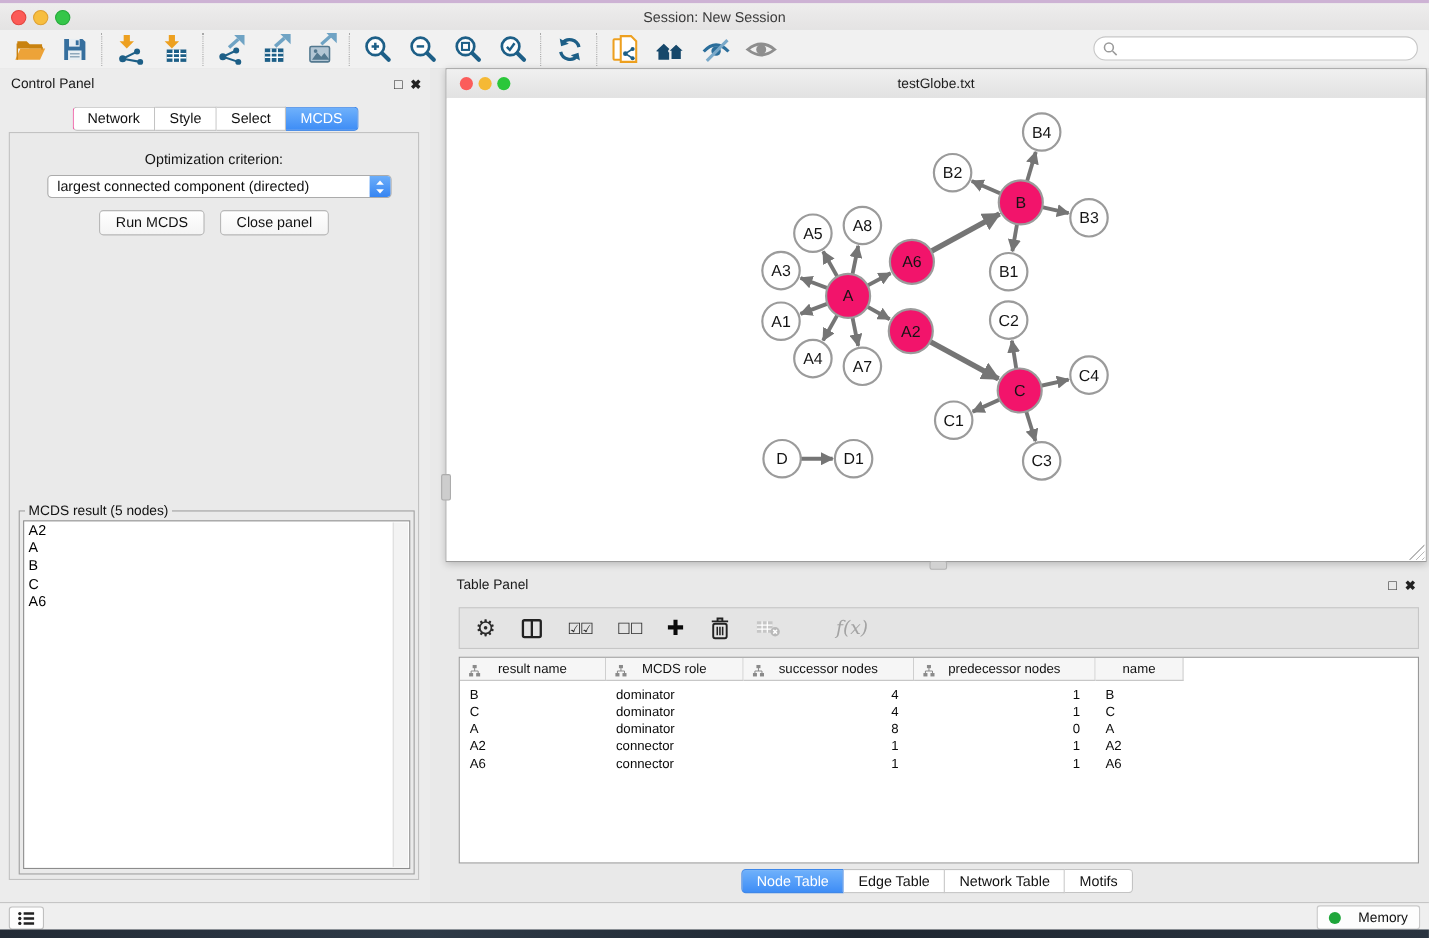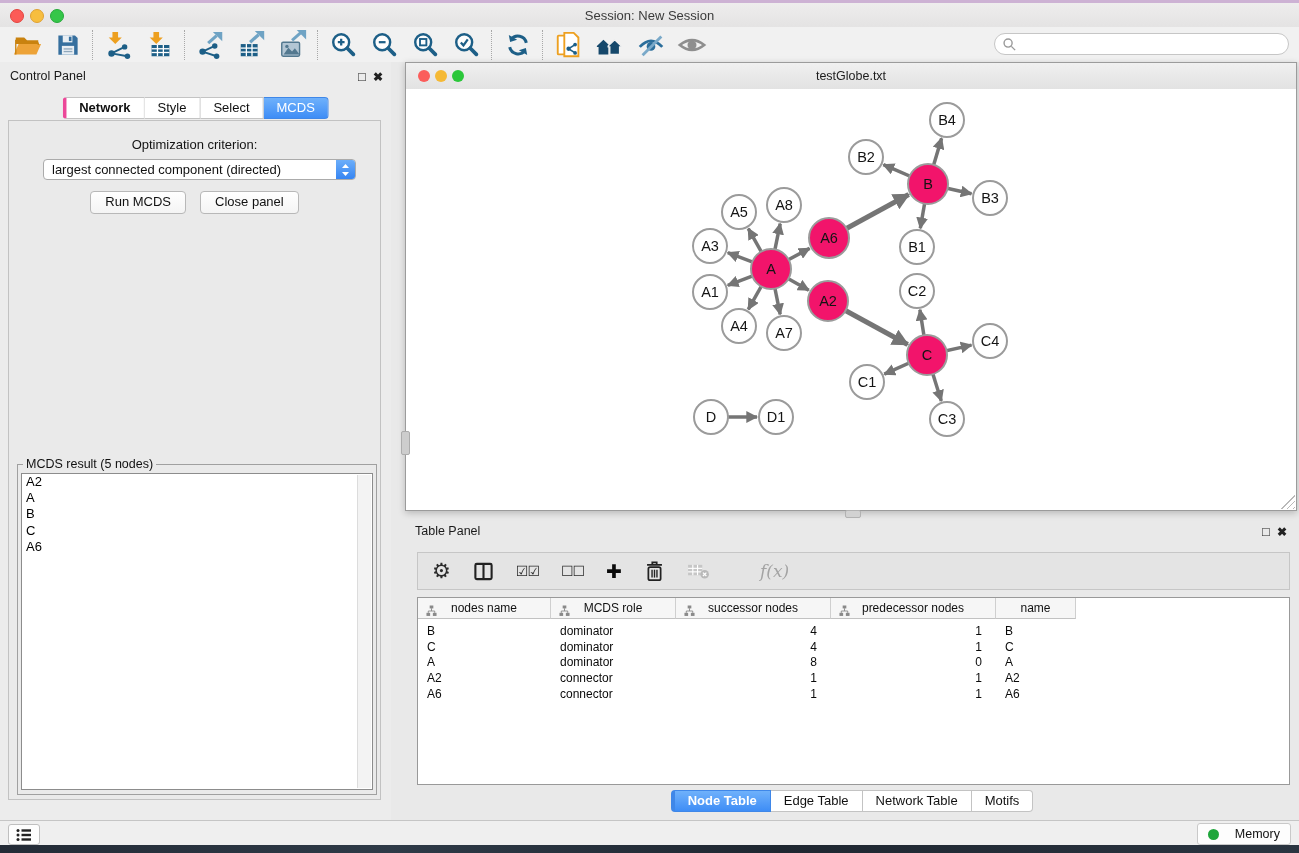--- a/index.html
+++ b/index.html
@@ -38,21 +38,21 @@
   .cpanel{position:absolute;left:0;top:0;width:391px;height:758px;background:#ECECEC;}
   .phead{position:absolute;left:0;top:4px;width:100%;height:22px;}
   .ptitle{position:absolute;left:10px;top:3px;font-size:12.5px;color:#1A1A1A;}
   .winbtns{position:absolute;right:8px;top:1px;display:flex;gap:7px;}
   .wbtn{font-size:13px;color:#222;line-height:20px;cursor:default;}
   .wbtn.close{font-weight:bold;font-size:12px;}
   .tabs-seg{display:flex;}
   .cp-tabs{position:absolute;left:50%;transform:translateX(-50%);top:35px;}
   .seg{height:20px;line-height:20px;padding:0 13px;font-size:13px;background:#fff;
     border:1px solid #C3C3C3;border-left:none;color:#111;cursor:default;white-space:nowrap;}
-  .seg:first-child{border-left:4px solid #ec4899;border-radius:4px 0 0 4px;font-weight:bold;}
+  .seg:first-child{border-left:1px solid #ec4899;border-radius:4px 0 0 4px;}
   .seg:last-child{border-radius:0 4px 4px 0;}
   .seg.active{background:linear-gradient(#6FB1FB,#3E8DF6);border-color:#3F87E8;color:#fff;}
   .pbody{position:absolute;left:8px;top:58px;width:373px;height:680px;
     background:#EAEAEA;border:1px solid #C2C2C2;box-sizing:border-box;}
   .optlabel{position:absolute;left:0;right:0;top:16px;text-align:center;font-size:13px;color:#141414;}
   .dropdown{position:absolute;left:34px;top:38px;width:313px;height:21px;background:#fff;
     border:1px solid #ABABAB;border-radius:4px;display:flex;align-items:center;box-sizing:border-box;}
   .dropdown .val{flex:1;font-size:13px;color:#111;padding-left:8px;white-space:nowrap;overflow:hidden;}
   .dstepper{width:19px;height:19px;border-radius:0 3px 3px 0;
     background:linear-gradient(#6CAEFA,#3685F2);display:flex;align-items:center;justify-content:center;}
@@ -500,21 +500,21 @@
       </div>
       <div class="tbl">
         <div class="tbl-head">
             <div class="hcell" style="width: 133px;">
               <span class="hicon"><svg width="11" height="12" viewBox="0 0 12 12">
                   <rect x="4" y="0" width="4" height="3.2" fill="#8A8A8A"></rect>
                   <path d="M6 3 v3 M2.5 6 h7 M2.5 6 v2 M9.5 6 v2" stroke="#8A8A8A" stroke-width="1" fill="none"></path>
                   <rect x="0.5" y="8" width="4" height="3.4" fill="#8A8A8A"></rect>
                   <rect x="7.5" y="8" width="4" height="3.4" fill="#8A8A8A"></rect>
                 </svg></span>
-              <span class="hlabel">nodes name</span>
+              <span class="hlabel">result name</span>
             </div>
             <div class="hcell" style="width: 125px;">
               <span class="hicon"><svg width="11" height="12" viewBox="0 0 12 12">
                   <rect x="4" y="0" width="4" height="3.2" fill="#8A8A8A"></rect>
                   <path d="M6 3 v3 M2.5 6 h7 M2.5 6 v2 M9.5 6 v2" stroke="#8A8A8A" stroke-width="1" fill="none"></path>
                   <rect x="0.5" y="8" width="4" height="3.4" fill="#8A8A8A"></rect>
                   <rect x="7.5" y="8" width="4" height="3.4" fill="#8A8A8A"></rect>
                 </svg></span>
               <span class="hlabel">MCDS role</span>
             </div>

